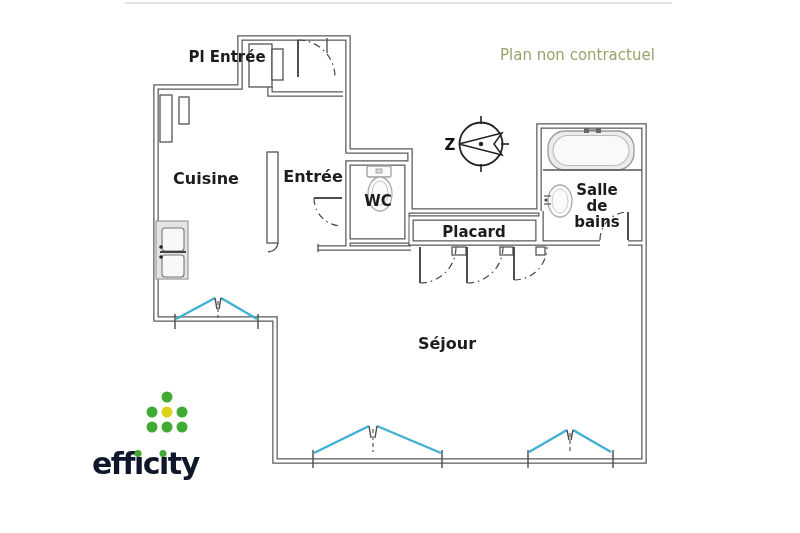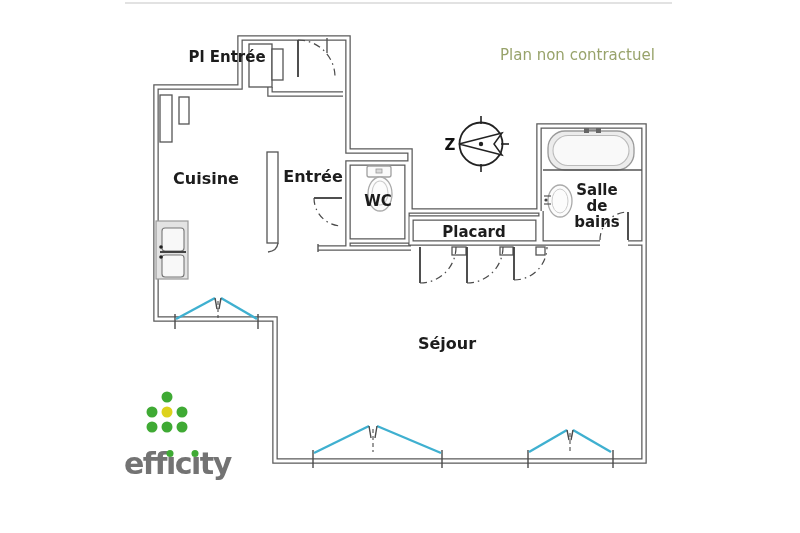--- a/index.html
+++ b/index.html
@@ -17,22 +17,22 @@
   .win{stroke:#3fb0d0;stroke-width:2.4;fill:none;}
   .win-post{stroke:#4a4a4a;stroke-width:1.4;}
   .win-dash{stroke:#4a4a4a;stroke-width:1.1;stroke-dasharray:4 3;}
   .room-label{font:bold 15px "DejaVu Sans","Liberation Sans",sans-serif;fill:#1c1c1c;text-anchor:middle;}
   .big-label{font:bold 16px "DejaVu Sans","Liberation Sans",sans-serif;fill:#1c1c1c;text-anchor:middle;}
   .note-label{font:15px "DejaVu Sans","Liberation Sans",sans-serif;fill:#98a36b;text-anchor:start;}
   .compass-letter{font:bold 15px "DejaVu Sans","Liberation Sans",sans-serif;fill:#111;text-anchor:middle;}
   .dot-g{fill:#3faa34;}
   .dot-y{fill:#ddd21c;}
   
-  .brand{position:absolute;left:124px;top:446px;font:bold 30px "DejaVu Sans","Liberation Sans",sans-serif;
-         color:#737373;letter-spacing:-1.5px;}
+  .brand{position:absolute;left:92px;top:446px;font:bold 30px "DejaVu Sans","Liberation Sans",sans-serif;
+         color:#0f172a;letter-spacing:-1.5px;}
   .brand .iwrap{position:relative;display:inline-block;}
   .brand .idot{position:absolute;left:50%;transform:translateX(-50%);top:4px;width:7px;height:7px;
                border-radius:50%;background:#3faa34;}
 </style>
 </head>
 <body>
 
 <div id="stage">
   <svg width="800" height="533" viewBox="0 0 800 533">
 

